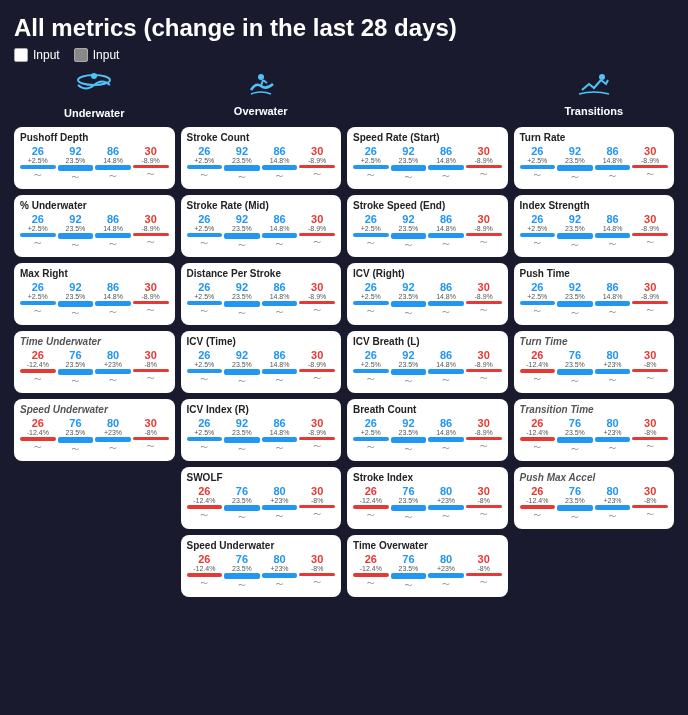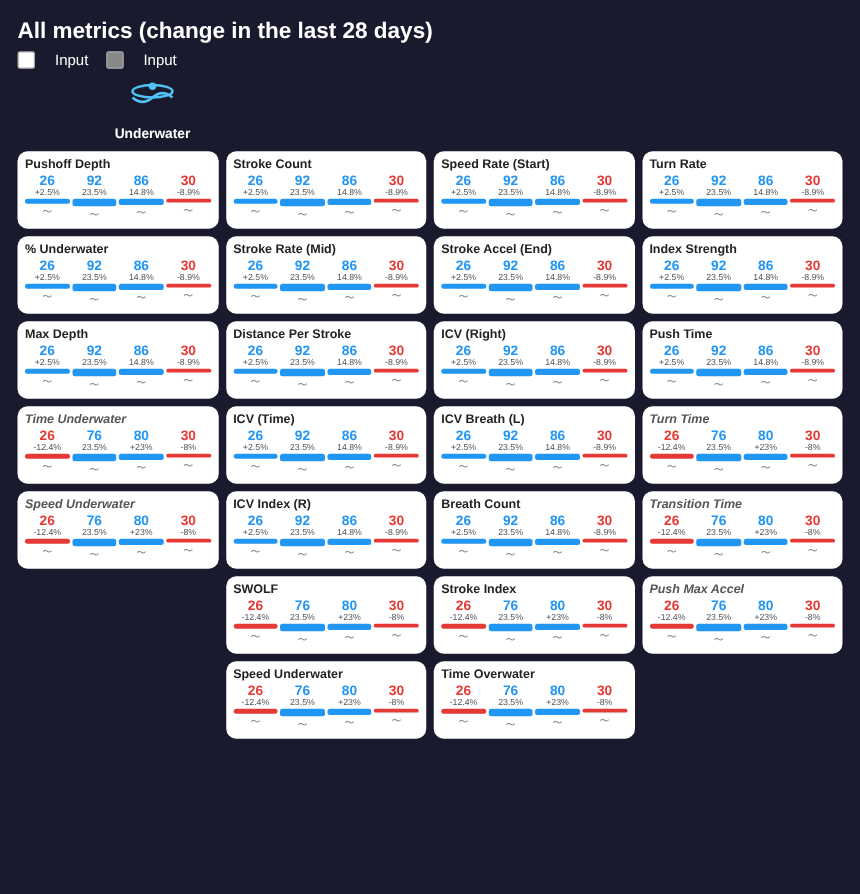--- a/index.html
+++ b/index.html
@@ -5,36 +5,36 @@
     * { margin: 0; padding: 0; box-sizing: border-box; }
     body {
       background: #1a1a2e;
       font-family: Arial, sans-serif;
       color: #fff;
       width: 688px;
       min-height: 715px;
       padding: 14px;
     }
     h1 {
-      font-size: 18px;
+      font-size: 24px;
       font-weight: bold;
       color: #fff;
       margin-bottom: 6px;
     }
     .legend {
       display: flex;
       align-items: center;
       gap: 14px;
       margin-bottom: 10px;
       font-size: 12px;
     }
     .legend-item {
       display: flex;
       align-items: center;
-      gap: 16px;
+      gap: 5px;
     }
     .legend-box {
       width: 14px;
       height: 14px;
       border-radius: 2px;
     }
     .legend-box.input { background: #fff; border: 1px solid #aaa; }
     .legend-box.output { background: #888; border: 1px solid #aaa; }
     .category-header {
       display: flex;
@@ -113,34 +113,57 @@
   <div class="legend-item">
     <div class="legend-box input"></div>
     <span>Input</span>
   </div>
   <div class="legend-item">
     <div class="legend-box output"></div>
     <span>Input</span>
   </div>
 </div>
 
-<div style="display:grid; grid-template-columns:1fr 1fr 1fr; gap:6px; margin-bottom:8px;">
+<div style="display:grid; grid-template-columns:1fr 1fr 1fr 1fr; gap:6px; margin-bottom:8px;">
   <div class="category-header">
     <div style="font-size:20px; color:#4fc3f7;">
       
       <svg width="40" height="26" viewBox="0 0 40 26">
         <ellipse cx="20" cy="8" rx="16" ry="5" fill="none" stroke="#4fc3f7" stroke-width="2"></ellipse>
         <path d="M4 13 Q12 20 20 13 Q28 6 36 13" fill="none" stroke="#4fc3f7" stroke-width="2"></path>
         <circle cx="20" cy="4" r="3" fill="#4fc3f7"></circle>
       </svg>
     </div>
     <span style="font-size:11px; font-weight:bold;">Underwater</span>
   </div>
   <div class="category-header">
+    <div>
+      <svg width="40" height="26" viewBox="0 0 40 26">
+        <circle cx="20" cy="5" r="3" fill="#4fc3f7"></circle>
+        <path d="M10 18 Q15 10 20 14 Q25 18 32 12" fill="none" stroke="#4fc3f7" stroke-width="2.5"></path>
+        <path d="M20 14 L22 8" fill="none" stroke="#4fc3f7" stroke-width="2"></path>
+        <path d="M22 8 L26 11" fill="none" stroke="#4fc3f7" stroke-width="2"></path>
+        <path d="M10 22 Q20 18 30 22" fill="none" stroke="#4fc3f7" stroke-width="1.5"></path>
+      </svg>
+    </div>
+    <span style="font-size:11px; font-weight:bold;">Overwater</span>
+  </div>
+  <div class="category-header">
     
+  </div>
+  <div class="category-header">
+    <div>
+      <svg width="40" height="26" viewBox="0 0 40 26">
+        <circle cx="28" cy="5" r="3" fill="#4fc3f7"></circle>
+        <path d="M8 18 L15 12 L20 16 L27 8" fill="none" stroke="#4fc3f7" stroke-width="2"></path>
+        <path d="M27 8 L32 12 L34 8" fill="none" stroke="#4fc3f7" stroke-width="2"></path>
+        <path d="M5 22 Q20 18 35 22" fill="none" stroke="#4fc3f7" stroke-width="1.5"></path>
+      </svg>
+    </div>
+    <span style="font-size:11px; font-weight:bold;">Transitions</span>
   </div>
 </div>
 
 <div style="display:grid; grid-template-columns:1fr 1fr 1fr 1fr; gap:6px;">
   <div class="col" id="col1">
       <div class="metric-card">
         <div class="card-title">Pushoff Depth</div>
         <div class="card-bars">
           <div class="bar-group">
             <div class="bar-value blue">26</div>
@@ -191,21 +214,21 @@
           </div>
           <div class="bar-group">
             <div class="bar-value red">30</div>
             <div class="bar-change">-8.9%</div>
             <div class="bar-visual red" style="height: 3.2px;"></div>
             <div class="bar-icon">〜</div>
           </div>
         </div>
       </div>
       <div class="metric-card">
-        <div class="card-title">Max Depth</div>
+        <div class="card-title">Max Right</div>
         <div class="card-bars">
           <div class="bar-group">
             <div class="bar-value blue">26</div>
             <div class="bar-change">+2.5%</div>
             <div class="bar-visual blue" style="height: 3.6px;"></div>
             <div class="bar-icon">〜</div>
           </div>
           <div class="bar-group">
             <div class="bar-value blue">92</div>
             <div class="bar-change">23.5%</div>
@@ -514,21 +537,21 @@
           </div>
           <div class="bar-group">
             <div class="bar-value red">30</div>
             <div class="bar-change">-8.9%</div>
             <div class="bar-visual red" style="height: 3.2px;"></div>
             <div class="bar-icon">〜</div>
           </div>
         </div>
       </div>
       <div class="metric-card">
-        <div class="card-title">Stroke Accel (End)</div>
+        <div class="card-title">Stroke Speed (End)</div>
         <div class="card-bars">
           <div class="bar-group">
             <div class="bar-value blue">26</div>
             <div class="bar-change">+2.5%</div>
             <div class="bar-visual blue" style="height: 3.6px;"></div>
             <div class="bar-icon">〜</div>
           </div>
           <div class="bar-group">
             <div class="bar-value blue">92</div>
             <div class="bar-change">23.5%</div>

